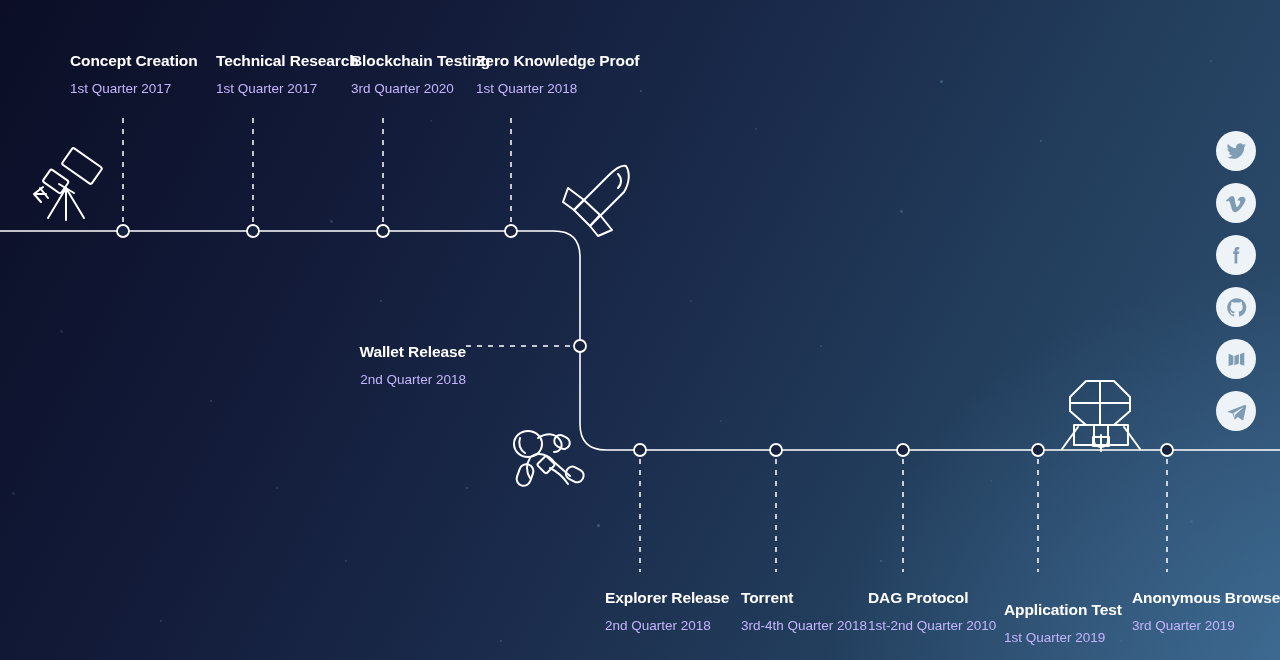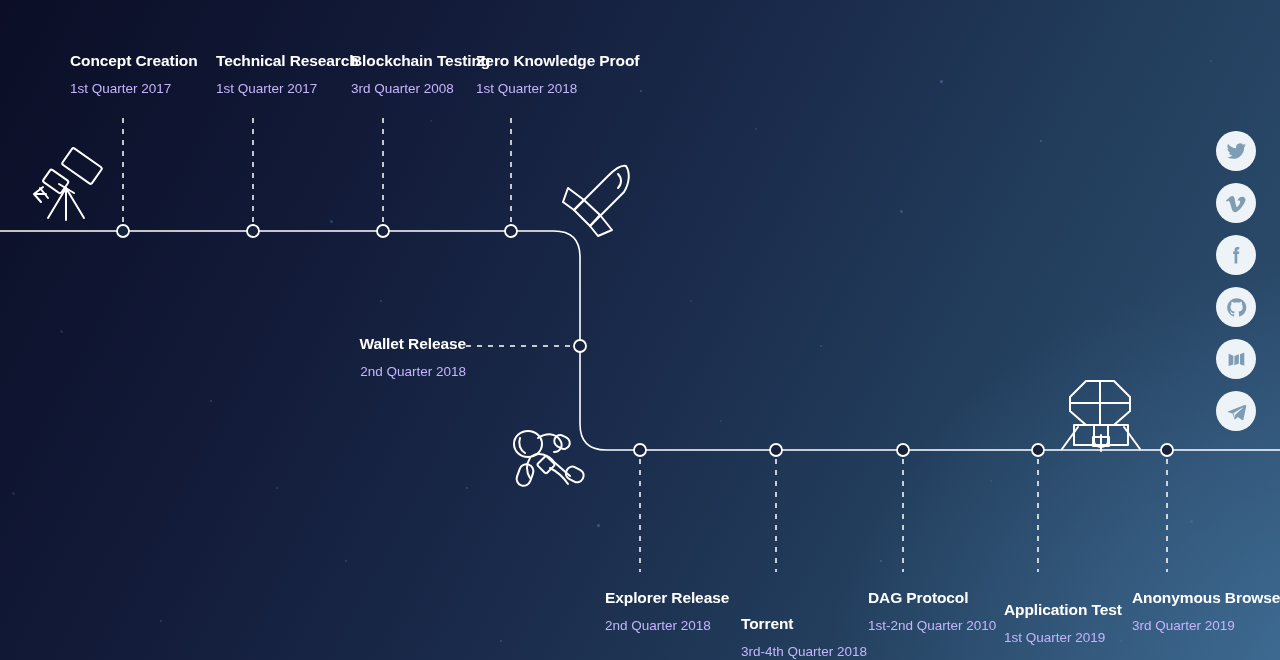--- a/index.html
+++ b/index.html
@@ -48,21 +48,21 @@
   .milestone .m-date {
     display:block;
     color:#c4b5fd;
     font-size:13.5px;
     font-weight:normal;
     line-height:1;
     margin-top:13px;
   }
 
   
-  .milestone.side .m-title { font-size:15.5px; }
+  .milestone.side .m-title { font-size:15.5px;margin-top:8px; }
 
   
   .social-rail {
     position:absolute;
     right:24px;
     top:131px;
     display:flex;
     flex-direction:column;
     gap:12px;
   }
@@ -204,39 +204,39 @@
       <div class="milestone" style="left: 70px; top: 53px;">
         <span class="m-title">Concept Creation</span>
         <span class="m-date">1st Quarter 2017</span>
       </div>
       <div class="milestone" style="left: 216px; top: 53px;">
         <span class="m-title">Technical Research</span>
         <span class="m-date">1st Quarter 2017</span>
       </div>
       <div class="milestone" style="left: 351px; top: 53px;">
         <span class="m-title">Blockchain Testing</span>
-        <span class="m-date">3rd Quarter 2008</span>
+        <span class="m-date">3rd Quarter 2020</span>
       </div>
       <div class="milestone" style="left: 476px; top: 53px;">
         <span class="m-title">Zero Knowledge Proof</span>
         <span class="m-date">1st Quarter 2018</span>
       </div>
     </div>
   <div id="labels-side">
       <div class="milestone side" style="right: 814px; text-align: right; top: 336px;">
         <span class="m-title">Wallet Release</span>
         <span class="m-date">2nd Quarter 2018</span>
       </div>
     </div>
   <div id="labels-bottom">
       <div class="milestone" style="left: 605px; top: 590px;">
         <span class="m-title">Explorer Release</span>
         <span class="m-date">2nd Quarter 2018</span>
       </div>
-      <div class="milestone" style="left: 741px; top: 616px;">
+      <div class="milestone" style="left: 741px; top: 590px;">
         <span class="m-title">Torrent</span>
         <span class="m-date">3rd-4th Quarter 2018</span>
       </div>
       <div class="milestone" style="left: 868px; top: 590px;">
         <span class="m-title">DAG Protocol</span>
         <span class="m-date">1st-2nd Quarter 2010</span>
       </div>
       <div class="milestone" style="left: 1004px; top: 590px; margin-top: 12px;">
         <span class="m-title">Application Test</span>
         <span class="m-date">1st Quarter 2019</span>

